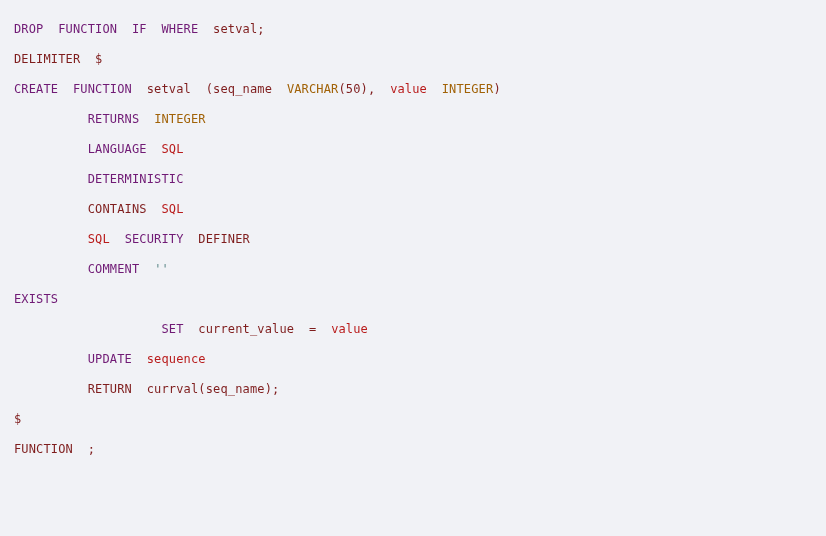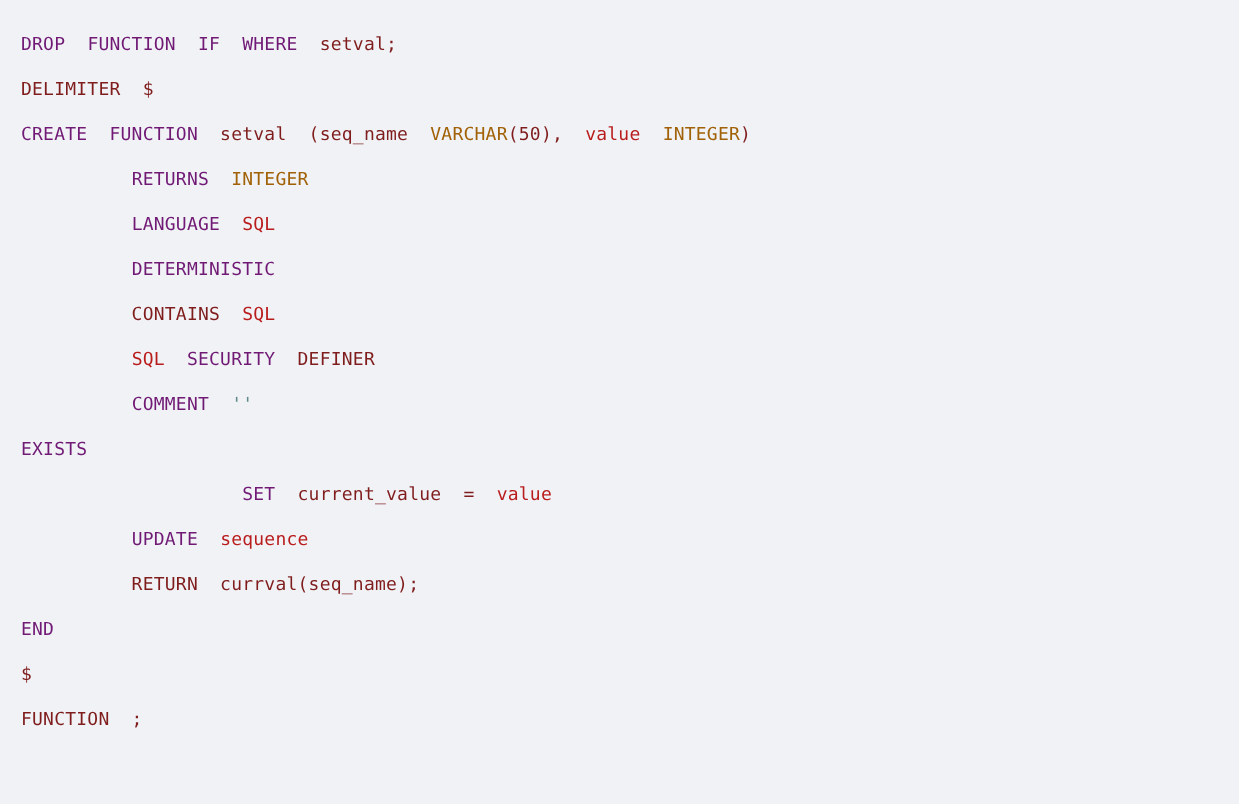--- a/index.html
+++ b/index.html
@@ -56,16 +56,15 @@
     <div class="code-line"><span class="tok t-plain">          </span><span class="tok t-keyword">RETURNS</span><span class="tok t-plain">  </span><span class="tok t-type">INTEGER</span></div>
     <div class="code-line"><span class="tok t-plain">          </span><span class="tok t-keyword">LANGUAGE</span><span class="tok t-plain">  </span><span class="tok t-ident">SQL</span></div>
     <div class="code-line"><span class="tok t-plain">          </span><span class="tok t-keyword">DETERMINISTIC</span></div>
     <div class="code-line"><span class="tok t-plain">          CONTAINS  </span><span class="tok t-ident">SQL</span></div>
     <div class="code-line"><span class="tok t-plain">          </span><span class="tok t-ident">SQL</span><span class="tok t-plain">  </span><span class="tok t-keyword">SECURITY</span><span class="tok t-plain">  DEFINER</span></div>
     <div class="code-line"><span class="tok t-plain">          </span><span class="tok t-keyword">COMMENT</span><span class="tok t-plain">  </span><span class="tok t-string">''</span></div>
     <div class="code-line"><span class="tok t-keyword">EXISTS</span></div>
     <div class="code-line"><span class="tok t-plain">                    </span><span class="tok t-keyword">SET</span><span class="tok t-plain">  current_value  =  </span><span class="tok t-ident">value</span></div>
     <div class="code-line"><span class="tok t-plain">          </span><span class="tok t-keyword">UPDATE</span><span class="tok t-plain">  </span><span class="tok t-ident">sequence</span></div>
     <div class="code-line"><span class="tok t-plain">          RETURN  currval(seq_name);</span></div>
-    <div class="code-line"><span class="tok t-keyword">END</span></div>
     <div class="code-line"><span class="tok t-plain">$</span></div>
     <div class="code-line"><span class="tok t-plain">FUNCTION  ;</span></div>
   </div>
 
 </body></html>

